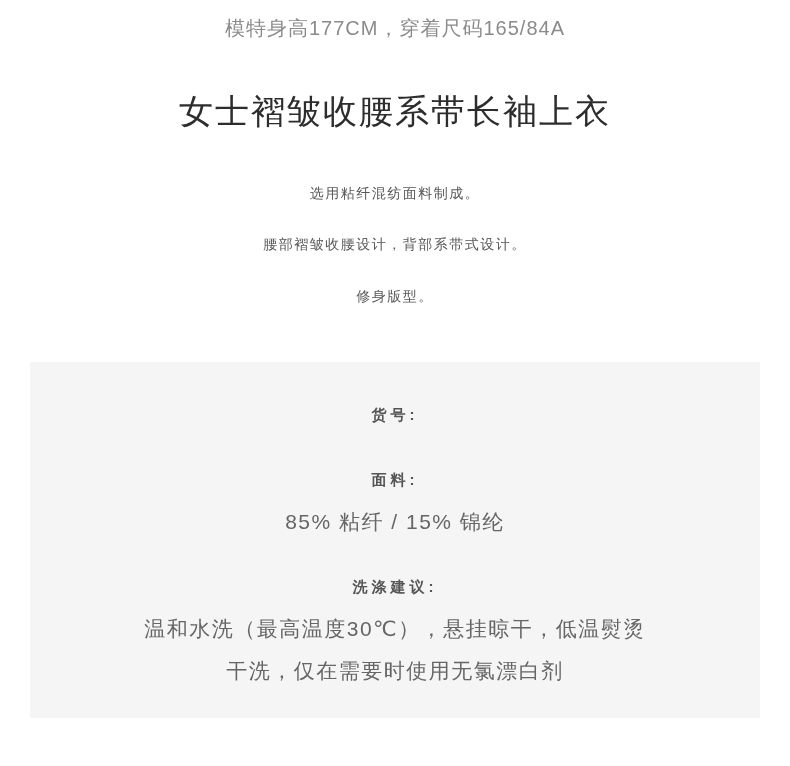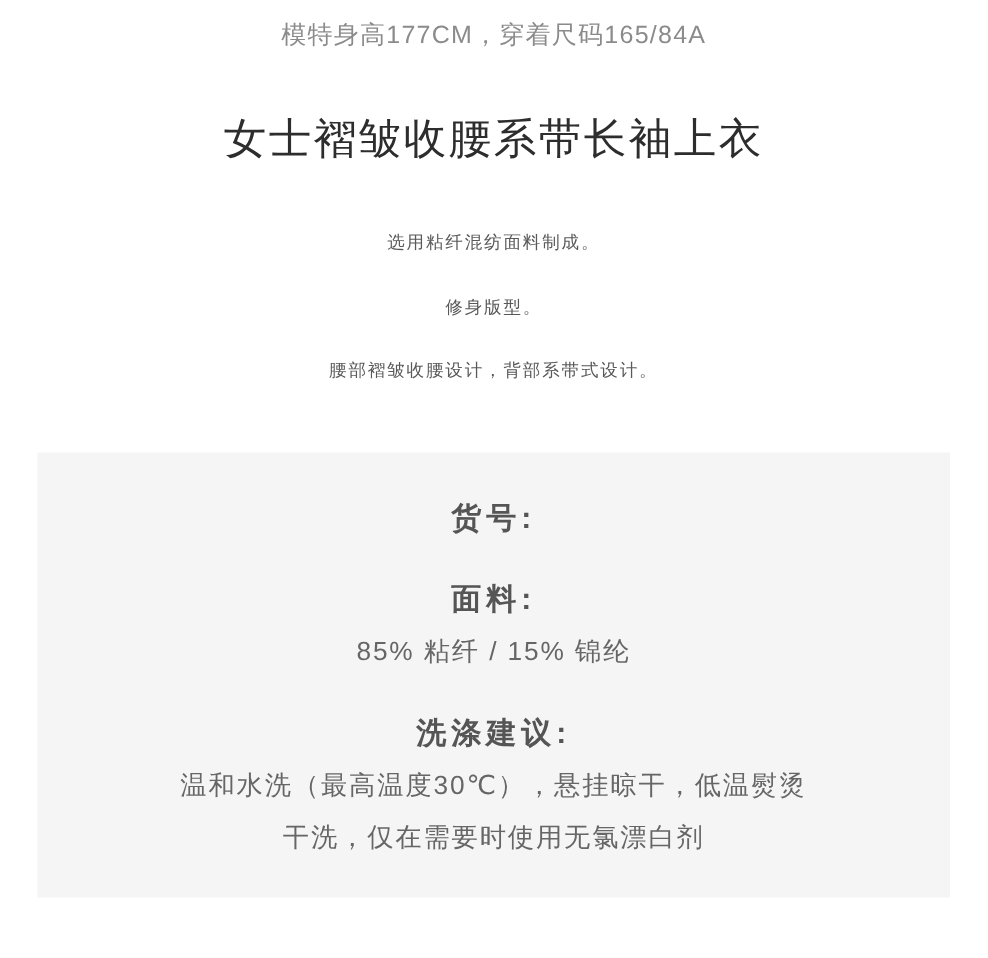--- a/index.html
+++ b/index.html
@@ -47,21 +47,21 @@
     margin-top: 22px;
   }
   .details-panel {
     margin: 51px 30px 0 30px;
     background: #f5f5f5;
     padding: 38px 20px 32px 20px;
     box-sizing: border-box;
   }
   .detail-label {
     margin: 0;
-    font-size: 24px;
+    font-size: 15px;
     line-height: 30px;
     font-weight: 700;
     color: #555555;
     letter-spacing: 4px;
   }
   .detail-label.grouped {
     margin-top: 35px;
   }
   .detail-value {
     margin: 12px 0 0 0;
@@ -75,23 +75,23 @@
 <body>
 
 <div class="page">
 
   <p class="model-info">模特身高177CM，穿着尺码165/84A</p>
 
   <h1 class="product-title">女士褶皱收腰系带长袖上衣</h1>
 
   <p class="desc-line first">选用粘纤混纺面料制成。</p>
 
+  <p class="desc-line">腰部褶皱收腰设计，背部系带式设计。</p>
+
   <p class="desc-line third">修身版型。</p>
-
-  <p class="desc-line">腰部褶皱收腰设计，背部系带式设计。</p>
 
   <section class="details-panel">
 
     <div>
       <p class="detail-label">货号:</p>
     </div>
 
     <div>
       <p class="detail-label grouped">面料:</p>
       <p class="detail-value">85% 粘纤 / 15% 锦纶</p>

